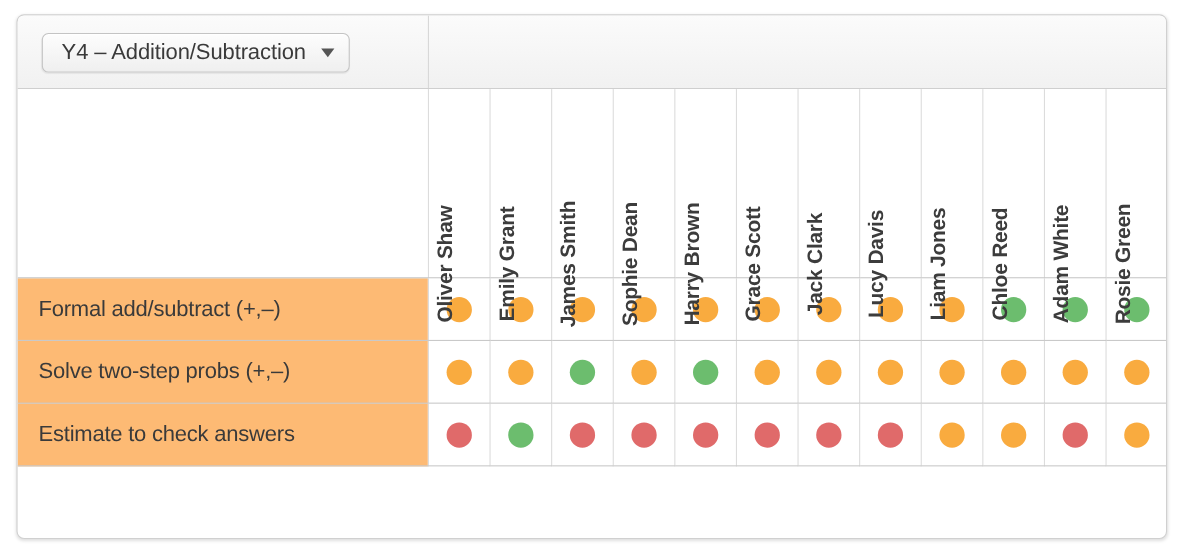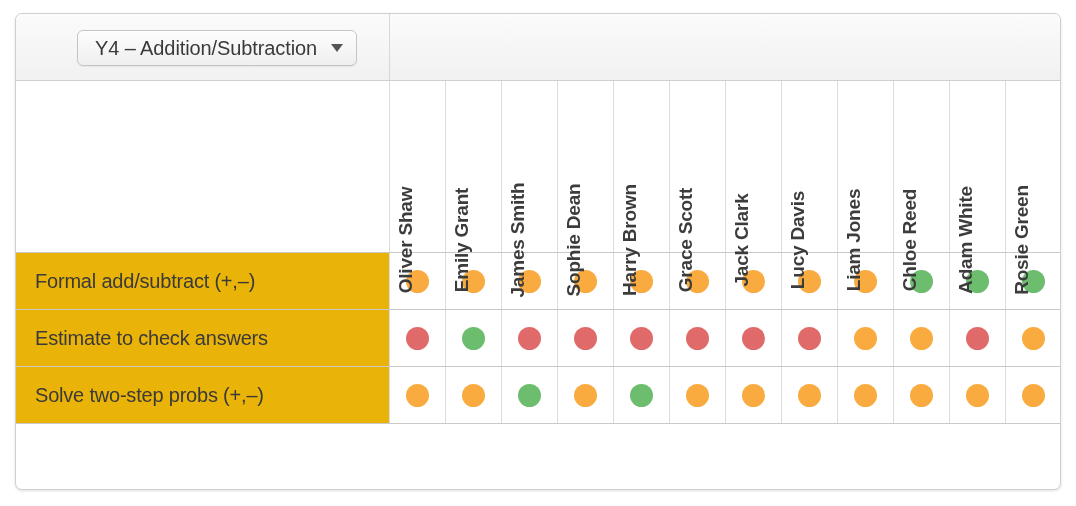--- a/index.html
+++ b/index.html
@@ -51,21 +51,20 @@
     height: 36px;
     box-sizing: border-box;
     display: flex;
     align-items: center;
     padding: 0 13px 0 17px;
     background: linear-gradient(to bottom, #fdfdfd 0%, #efefef 100%);
     border: 1px solid #c4c4c4;
     border-radius: 6px;
     box-shadow: 0 1px 1px rgba(0,0,0,0.06), inset 0 1px 0 #ffffff;
     cursor: pointer;
-    margin-left: 39px;
   }
   #unit-select-label {
     font-size: 20px;
     color: #3a3a3a;
     white-space: nowrap;
     letter-spacing: -0.1px;
   }
   #unit-select-caret {
     margin-left: 14px;
     width: 0;
@@ -112,21 +111,21 @@
     transform: translateX(-50%) rotate(-90deg);
     white-space: nowrap;
     font-size: 19px;
     color: #3c3c3c;
     letter-spacing: -0.2px;
     transform-box: border-box;
   }
 
   
   .obj-label {
-    background: #eab308;
+    background: #fdba74;
     height: 56px;
     padding-left: 19px !important;
     font-size: 20px;
     color: #3a3a3a;
     letter-spacing: -0.2px;
     white-space: nowrap;
   }
   .cell {
     height: 56px;
     background: #ffffff;
@@ -266,46 +265,46 @@
           <td class="cell"><span class="dot" style="background: rgb(249, 171, 63);"></span></td>
           <td class="cell"><span class="dot" style="background: rgb(249, 171, 63);"></span></td>
           <td class="cell"><span class="dot" style="background: rgb(249, 171, 63);"></span></td>
           <td class="cell"><span class="dot" style="background: rgb(249, 171, 63);"></span></td>
           <td class="cell"><span class="dot" style="background: rgb(249, 171, 63);"></span></td>
           <td class="cell"><span class="dot" style="background: rgb(108, 189, 110);"></span></td>
           <td class="cell"><span class="dot" style="background: rgb(108, 189, 110);"></span></td>
           <td class="cell"><span class="dot" style="background: rgb(108, 189, 110);"></span></td>
         </tr>
         <tr>
-          <td class="obj-label">Estimate to check answers</td>
-          <td class="cell"><span class="dot" style="background: rgb(224, 106, 106);"></span></td>
-          <td class="cell"><span class="dot" style="background: rgb(108, 189, 110);"></span></td>
-          <td class="cell"><span class="dot" style="background: rgb(224, 106, 106);"></span></td>
-          <td class="cell"><span class="dot" style="background: rgb(224, 106, 106);"></span></td>
-          <td class="cell"><span class="dot" style="background: rgb(224, 106, 106);"></span></td>
-          <td class="cell"><span class="dot" style="background: rgb(224, 106, 106);"></span></td>
-          <td class="cell"><span class="dot" style="background: rgb(224, 106, 106);"></span></td>
-          <td class="cell"><span class="dot" style="background: rgb(224, 106, 106);"></span></td>
-          <td class="cell"><span class="dot" style="background: rgb(249, 171, 63);"></span></td>
-          <td class="cell"><span class="dot" style="background: rgb(249, 171, 63);"></span></td>
-          <td class="cell"><span class="dot" style="background: rgb(224, 106, 106);"></span></td>
+          <td class="obj-label">Solve two-step probs (+,–)</td>
+          <td class="cell"><span class="dot" style="background: rgb(249, 171, 63);"></span></td>
+          <td class="cell"><span class="dot" style="background: rgb(249, 171, 63);"></span></td>
+          <td class="cell"><span class="dot" style="background: rgb(108, 189, 110);"></span></td>
+          <td class="cell"><span class="dot" style="background: rgb(249, 171, 63);"></span></td>
+          <td class="cell"><span class="dot" style="background: rgb(108, 189, 110);"></span></td>
+          <td class="cell"><span class="dot" style="background: rgb(249, 171, 63);"></span></td>
+          <td class="cell"><span class="dot" style="background: rgb(249, 171, 63);"></span></td>
+          <td class="cell"><span class="dot" style="background: rgb(249, 171, 63);"></span></td>
+          <td class="cell"><span class="dot" style="background: rgb(249, 171, 63);"></span></td>
+          <td class="cell"><span class="dot" style="background: rgb(249, 171, 63);"></span></td>
+          <td class="cell"><span class="dot" style="background: rgb(249, 171, 63);"></span></td>
           <td class="cell"><span class="dot" style="background: rgb(249, 171, 63);"></span></td>
         </tr>
         <tr>
-          <td class="obj-label">Solve two-step probs (+,–)</td>
-          <td class="cell"><span class="dot" style="background: rgb(249, 171, 63);"></span></td>
-          <td class="cell"><span class="dot" style="background: rgb(249, 171, 63);"></span></td>
-          <td class="cell"><span class="dot" style="background: rgb(108, 189, 110);"></span></td>
-          <td class="cell"><span class="dot" style="background: rgb(249, 171, 63);"></span></td>
-          <td class="cell"><span class="dot" style="background: rgb(108, 189, 110);"></span></td>
-          <td class="cell"><span class="dot" style="background: rgb(249, 171, 63);"></span></td>
-          <td class="cell"><span class="dot" style="background: rgb(249, 171, 63);"></span></td>
-          <td class="cell"><span class="dot" style="background: rgb(249, 171, 63);"></span></td>
-          <td class="cell"><span class="dot" style="background: rgb(249, 171, 63);"></span></td>
-          <td class="cell"><span class="dot" style="background: rgb(249, 171, 63);"></span></td>
-          <td class="cell"><span class="dot" style="background: rgb(249, 171, 63);"></span></td>
+          <td class="obj-label">Estimate to check answers</td>
+          <td class="cell"><span class="dot" style="background: rgb(224, 106, 106);"></span></td>
+          <td class="cell"><span class="dot" style="background: rgb(108, 189, 110);"></span></td>
+          <td class="cell"><span class="dot" style="background: rgb(224, 106, 106);"></span></td>
+          <td class="cell"><span class="dot" style="background: rgb(224, 106, 106);"></span></td>
+          <td class="cell"><span class="dot" style="background: rgb(224, 106, 106);"></span></td>
+          <td class="cell"><span class="dot" style="background: rgb(224, 106, 106);"></span></td>
+          <td class="cell"><span class="dot" style="background: rgb(224, 106, 106);"></span></td>
+          <td class="cell"><span class="dot" style="background: rgb(224, 106, 106);"></span></td>
+          <td class="cell"><span class="dot" style="background: rgb(249, 171, 63);"></span></td>
+          <td class="cell"><span class="dot" style="background: rgb(249, 171, 63);"></span></td>
+          <td class="cell"><span class="dot" style="background: rgb(224, 106, 106);"></span></td>
           <td class="cell"><span class="dot" style="background: rgb(249, 171, 63);"></span></td>
         </tr>
       </tbody>
   </table>
 
 
 </div>
 
 </body></html>

